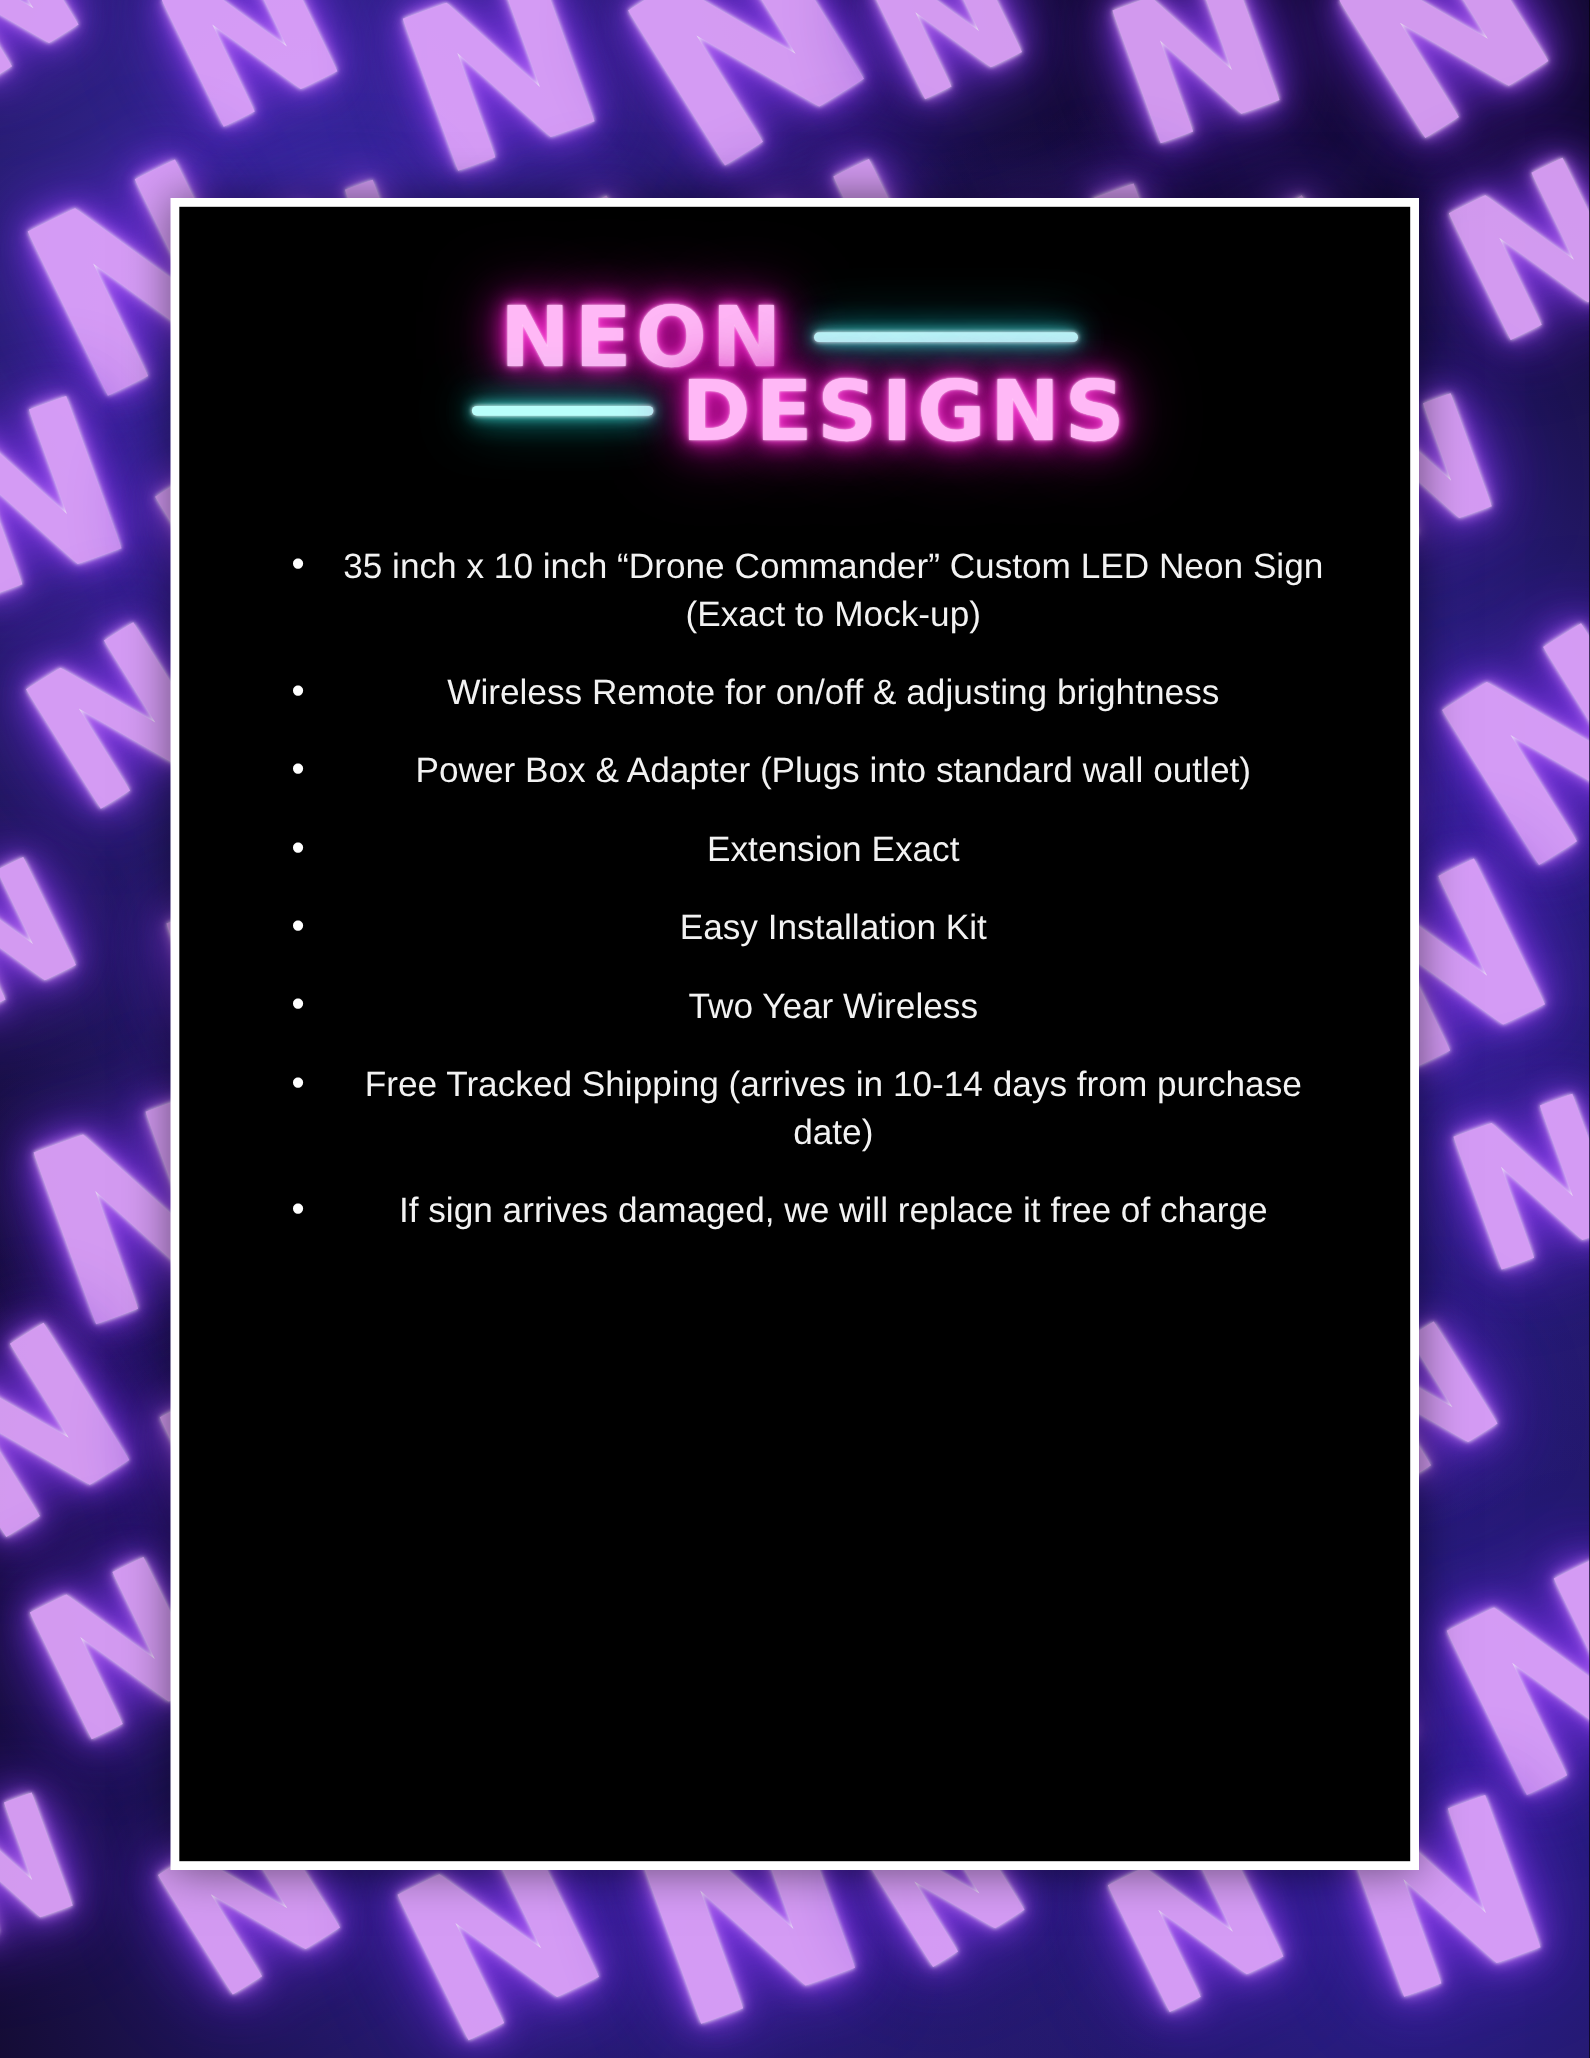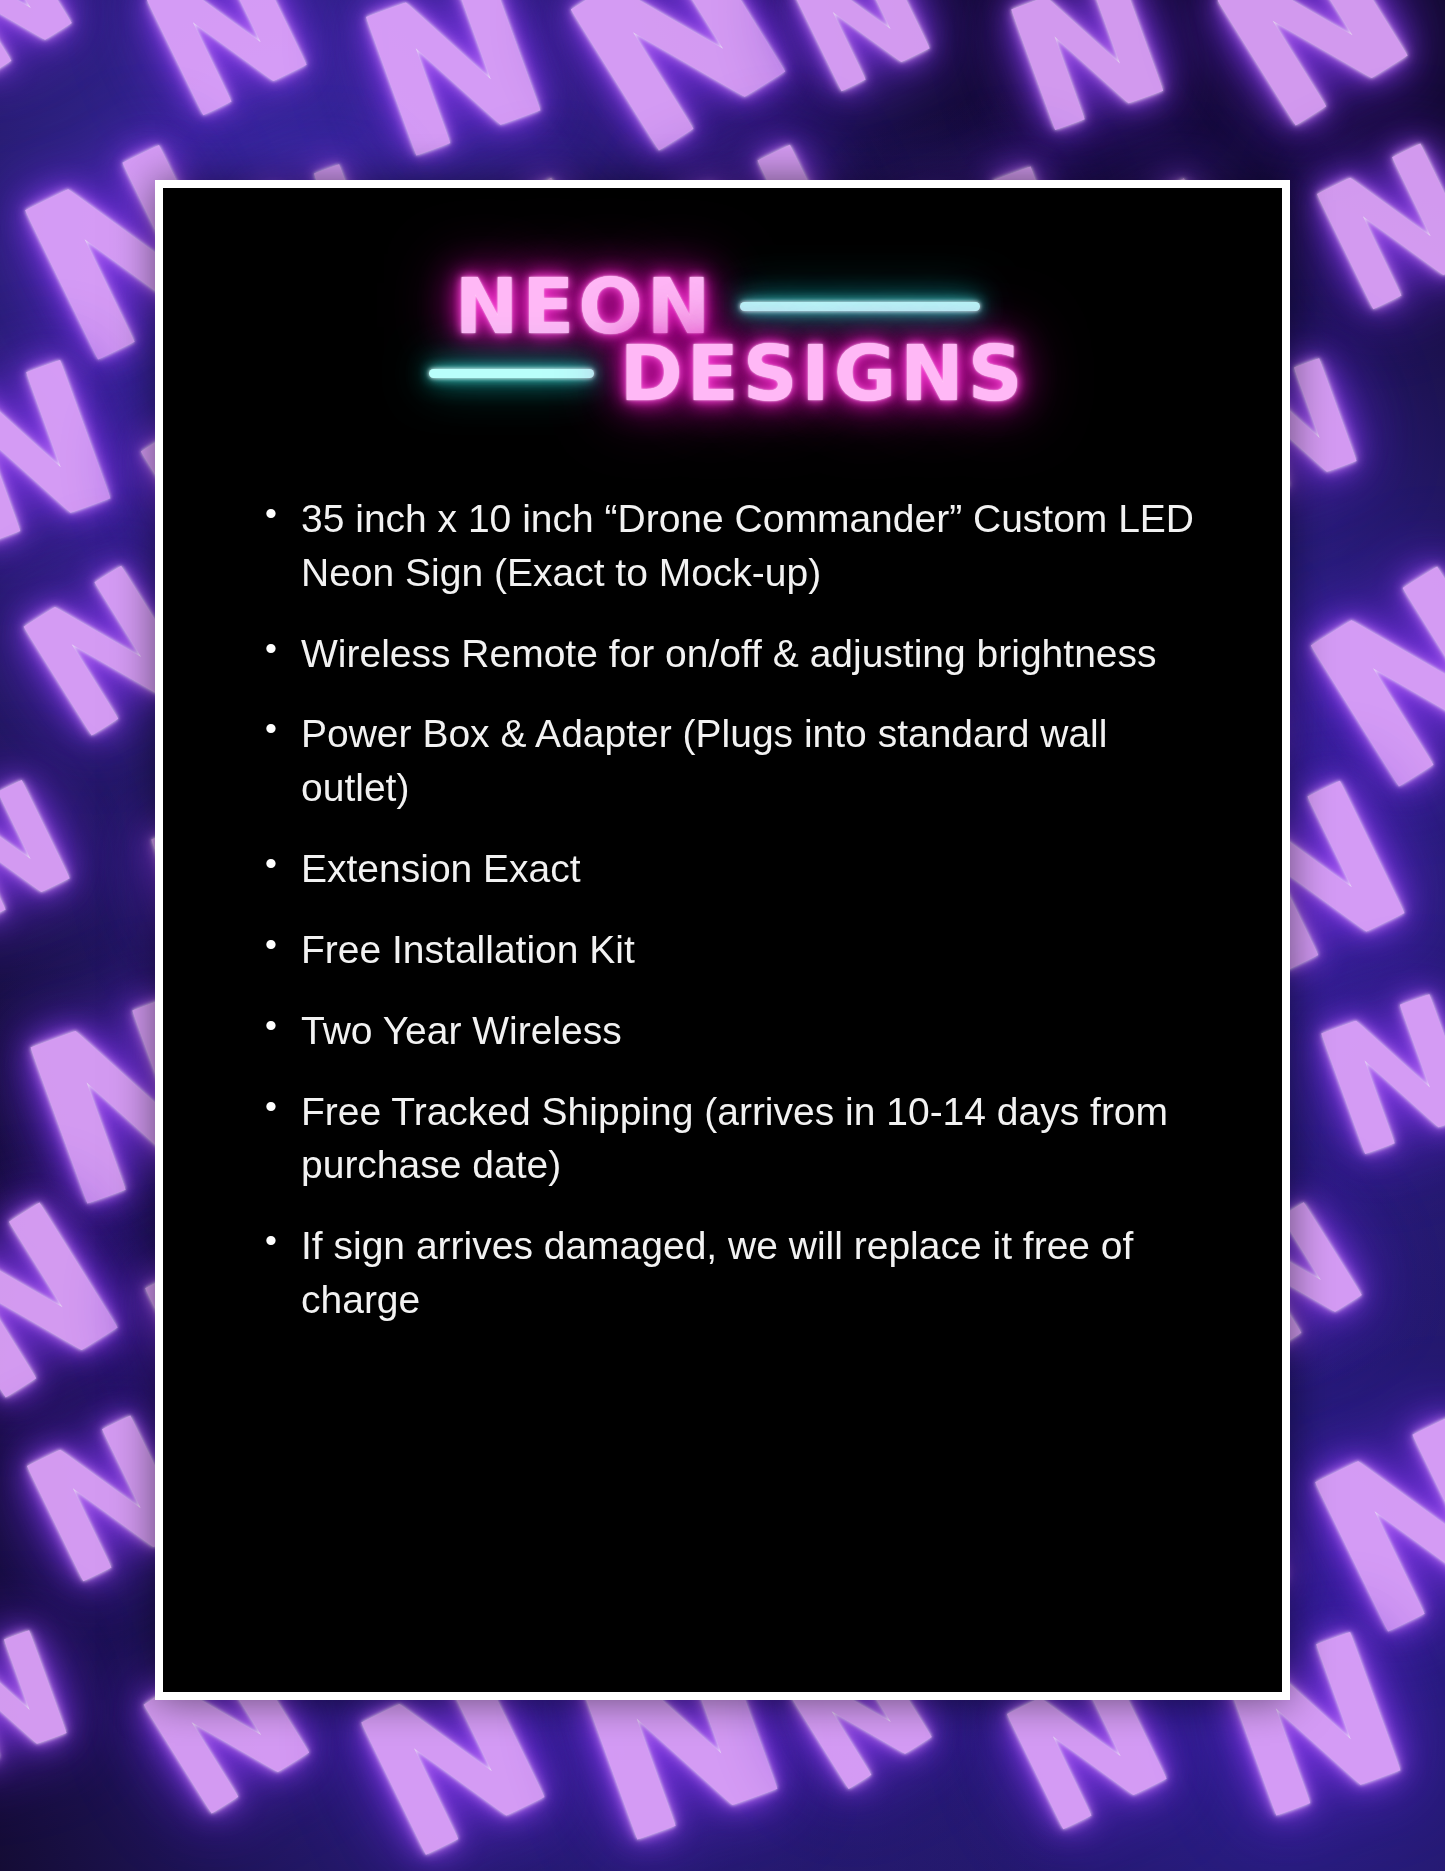--- a/index.html
+++ b/index.html
@@ -117,25 +117,26 @@
 
   
   ul.includes {
     list-style: none;
     margin: 0;
     padding: 0 8px 0 36px;
   }
   ul.includes li {
     color: #f2f2f2;
     font-family: "Liberation Sans", sans-serif;
-    font-size: 39px;
+    font-size: 32px;
     line-height: 1.38;
     margin-bottom: 27px;
     position: relative;
     padding-left: 42px;
+    text-align: center;
   }
   ul.includes li::before {
     content: "\2022";
     position: absolute;
     left: 6px;
     top: -2px;
     font-size: 34px;
     color: #ffffff;
   }
 </style>
@@ -223,20 +224,20 @@
         <span class="neon-word">DESIGNS</span>
       </div>
     </div>
 
 
     <ul class="includes" id="includes-list">
         <li>35 inch x 10 inch “Drone Commander” Custom LED Neon Sign (Exact to Mock-up)</li>
         <li>Wireless Remote for on/off &amp; adjusting brightness</li>
         <li>Power Box &amp; Adapter (Plugs into standard wall outlet)</li>
         <li>Extension Exact</li>
-        <li>Free Installation Kit</li>
+        <li>Easy Installation Kit</li>
         <li>Two Year Wireless</li>
         <li>Free Tracked Shipping (arrives in 10-14 days from purchase date)</li>
         <li>If sign arrives damaged, we will replace it free of charge</li>
       </ul>
 
   </div>
 </div>
 
 </body></html>

